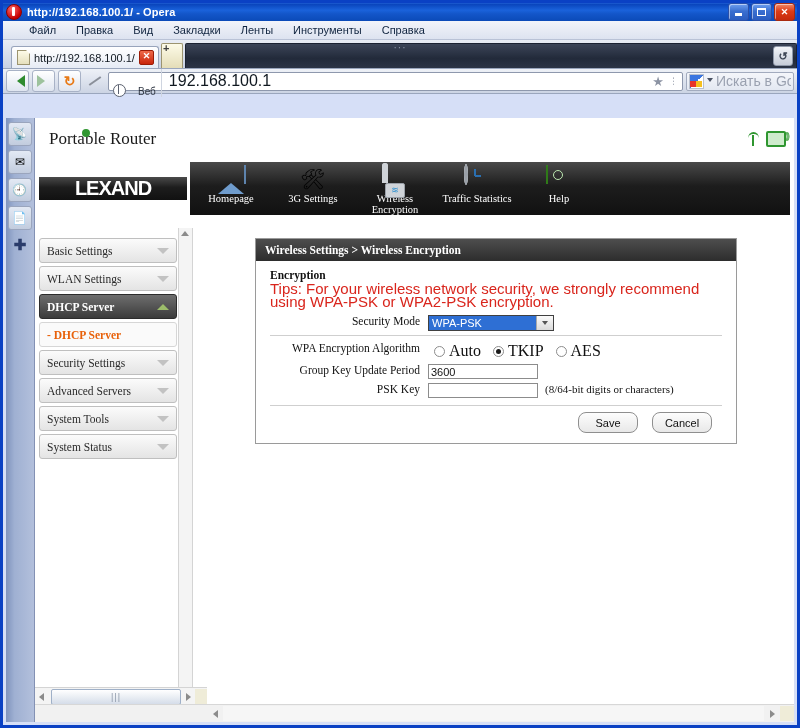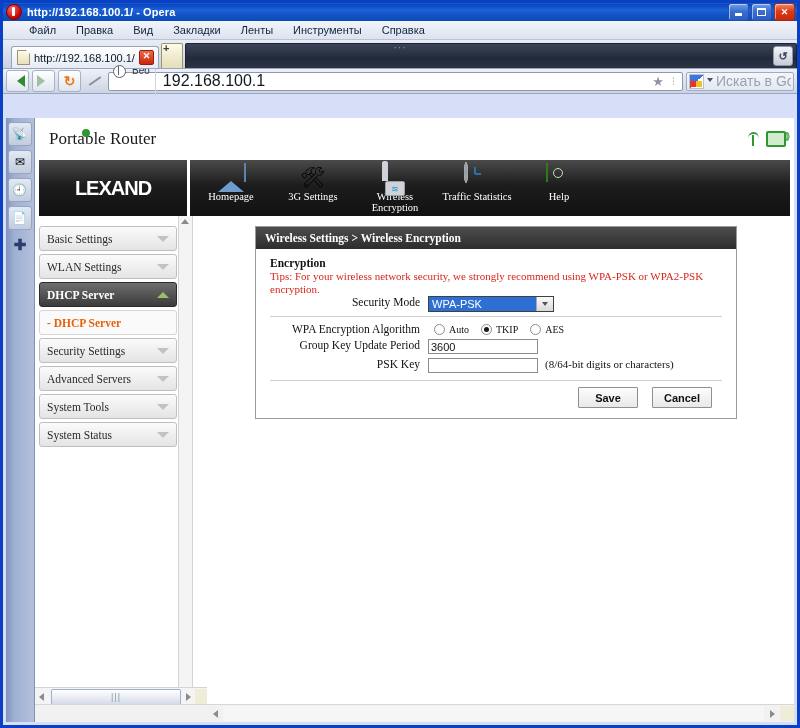--- a/index.html
+++ b/index.html
@@ -69,21 +69,21 @@
      border-bottom:1px solid #9aa6bd;display:flex;align-items:center;padding:0 3px;gap:3px;}
   .navbtn{width:21px;height:20px;border-radius:3px;display:flex;align-items:center;justify-content:center;
      background:linear-gradient(to bottom,#ffffff,#dfe5f0);border:1px solid #a8b2c6;}
   .navbtn.flat{background:none;border:none;}
   .arrow-l{width:0;height:0;border:6px solid transparent;border-right:8px solid #2f8b2f;}
   .arrow-r{width:0;height:0;border:6px solid transparent;border-left:8px solid #9dc29d;}
   .reload{color:#e87a17;font-size:14px;font-weight:bold;line-height:1;}
   .pen{width:14px;height:2px;background:#8a8f99;transform:rotate(-35deg);}
   .addrwrap{flex:1 1 auto;height:19px;background:#fff;border:1px solid #8e98ad;border-radius:2px;
      display:flex;align-items:center;padding:0 2px;box-sizing:border-box;}
-  .addr-proto{display:flex;align-items:flex-start;gap:6px;padding:0 5px 0 2px;border-right:1px solid #cfd5e0;
+  .addr-proto{display:flex;align-items:flex-end;gap:12px;padding:0 5px 0 2px;border-right:1px solid #cfd5e0;
      font-size:10px;color:#2c3340;height:32px;}
   .globe{width:11px;height:11px;border-radius:50%;background:#fff;border:1px solid #5c6personal;}
   .globe{border:1px solid #5c6270;position:relative;}
   .globe::after{content:"";position:absolute;left:4px;top:0;width:1px;height:9px;background:#5c6270;}
   .addr-val{font-size:16px;color:#101820;padding-left:7px;flex:1 1 auto;white-space:nowrap;overflow:hidden;}
   .star{color:#8c93a3;font-size:13px;padding:0 3px;}
   .vdots{color:#8c93a3;font-size:9px;letter-spacing:0;padding:0 2px;line-height:9px;}
   .searchwrap{width:108px;height:19px;background:linear-gradient(to bottom,#f4f6fa,#e3e8f2);
      border:1px solid #a2abbe;border-radius:2px;display:flex;align-items:center;padding:0 2px;box-sizing:border-box;gap:3px;}
   .gicon{width:13px;height:13px;position:relative;flex:0 0 auto;
@@ -112,21 +112,21 @@
   .router-head{height:42px;display:flex;align-items:center;justify-content:space-between;padding:0 8px 0 14px;}
   .router-title{font-family:"Liberation Serif",serif;font-size:17px;color:#1a1a1a;}
   .status-icons{display:flex;align-items:center;gap:7px;}
   .sig{width:11px;height:14px;position:relative;}
   .sig::before{content:"";position:absolute;left:4px;top:3px;width:2px;height:11px;background:#2f9630;}
   .sig::after{content:"";position:absolute;left:0;top:0;width:11px;height:4px;
      border-top:2px solid #2f9630;border-radius:50%/100% 100% 0 0;}
   .mon{width:16px;height:12px;border:2px solid #2f9630;border-radius:2px;background:#cfeccd;position:relative;}
   .mon::after{content:")))";position:absolute;left:17px;top:-2px;font-size:9px;color:#2f9630;letter-spacing:-2px;}
 
-  .navstrip{display:flex;height:56px;margin:0 4px 0 4px;}
+  .navstrip{display:flex;height:56px;margin:0 4px 12px 4px;align-items:center;}
   .logo-box{width:148px;background:linear-gradient(to bottom,#4a4a4a,#1d1d1d 45%,#111 100%);
      display:flex;align-items:center;justify-content:center;border-right:3px solid #fff;}
   .logo-text{font-family:"Liberation Sans",sans-serif;font-weight:bold;font-size:20px;color:#fff;
      letter-spacing:-1px;position:relative;}
   .logo-dot{display:inline-block;width:8px;height:8px;border-radius:50%;background:#2f9630;
      position:absolute;left:47px;top:11px;}
   .nav-icons{flex:1 1 auto;background:linear-gradient(to bottom,#4a4a4a,#1d1d1d 45%,#111 100%);
      display:flex;align-items:flex-start;padding-top:4px;}
   .navitem{flex:0 0 auto;width:82px;display:flex;flex-direction:column;align-items:center;gap:1px;}
   .navitem .lbl{color:#fff;font-family:"Liberation Serif",serif;font-size:10.5px;text-align:center;line-height:11px;}
@@ -169,44 +169,44 @@
   .fs-up,.fs-dn{width:11px;height:11px;display:flex;align-items:center;justify-content:center;}
   .tri-u{width:0;height:0;border-left:4px solid transparent;border-right:4px solid transparent;border-bottom:5px solid #8b8b8b;}
 
   .main-col{flex:1 1 auto;padding-left:68px;}
   .panel{width:480px;border:1px solid #9a9a9a;background:#fff;}
   .panel-head{height:22px;background:linear-gradient(to bottom,#4e4e4e,#2d2d2d);
      display:flex;align-items:center;padding-left:9px;}
   .panel-head .ph{color:#fff;font-family:"Liberation Serif",serif;font-weight:bold;font-size:11.5px;}
   .panel-body{padding:8px 14px 10px 14px;}
   .sec-title{font-family:"Liberation Serif",serif;font-weight:bold;font-size:11.5px;color:#111;margin-bottom:1px;}
-  .tips{font-family:Liberation Serif, serif;font-size:11px;color:#d9251c;line-height:13px;}
+  .tips{font-family:Liberation Sans, sans-serif;font-size:15px;color:#d9251c;line-height:13px;margin-bottom:7px;}
   .frow{display:flex;margin-bottom:4px;}
   .flabel{width:150px;text-align:right;padding-right:8px;font-family:"Liberation Serif",serif;
      font-size:11.5px;color:#111;}
   .flabel.plain{text-align:left;padding-left:46px;}
   .sel{width:126px;height:16px;background:#2e6fd4;border:1px solid #404040;display:flex;align-items:center;
      box-sizing:border-box;}
   .sel .selval{color:#fff;font-size:11px;padding-left:3px;flex:1 1 auto;}
   .sel .selbtn{width:16px;height:14px;background:linear-gradient(to bottom,#fbfbfb,#dadada);
      border-left:1px solid #a9a9a9;display:flex;align-items:center;justify-content:center;}
   .selbtn .tri{width:0;height:0;border-left:3px solid transparent;border-right:3px solid transparent;border-top:4px solid #555;}
   .radios{display:flex;align-items:center;gap:4px;padding-left:6px;}
   .rad{width:11px;height:11px;border-radius:50%;border:1px solid #8c8c8c;background:#fff;
      display:flex;align-items:center;justify-content:center;box-sizing:border-box;}
   .rad.on::after{content:"";width:5px;height:5px;border-radius:50%;background:#1a1a1a;}
-  .rlbl{font-family:"Liberation Serif",serif;font-size:10px;color:#111;margin-right:8px;}
+  .rlbl{font-family:"Liberation Serif",serif;font-size:16px;color:#111;margin-right:8px;}
   .tinput{width:110px;height:15px;border:1px solid #8c8c8c;background:#fff;font-size:11px;
      padding:0 2px;box-sizing:border-box;font-family:"Liberation Sans",sans-serif;color:#111;line-height:13px;}
   .hint{font-family:"Liberation Serif",serif;font-size:11px;color:#111;padding-left:7px;}
   .hr{height:1px;background:#cfcfcf;margin:7px 0 6px 0;}
   .btnrow{display:flex;justify-content:flex-end;gap:14px;padding-right:10px;}
   .btn{min-width:42px;height:19px;background:linear-gradient(to bottom,#fdfdfd,#e8e8e8);
-     border:1px solid #8f8f8f;border-radius:1px;font-size:11px;color:#111;
-     display:flex;align-items:center;justify-content:center;padding:0 8px;font-weight:bold;}
+     border:1px solid #8f8f8f;border-radius:8px;font-size:11px;color:#111;
+     display:flex;align-items:center;justify-content:center;padding:0 8px;}
   .spacer-line{height:1px;background:#cfcfcf;margin:2px 0 6px 0;}
 
   
   .hscroll{position:absolute;left:0;right:0;bottom:0;height:17px;background:#f1f1f1;
      border-top:1px solid #d7d7d7;display:flex;align-items:center;}
   .sb-arrow{width:16px;height:15px;display:flex;align-items:center;justify-content:center;}
   .tri-l{width:0;height:0;border-top:4px solid transparent;border-bottom:4px solid transparent;border-right:5px solid #8b8b8b;}
   .tri-r{width:0;height:0;border-top:4px solid transparent;border-bottom:4px solid transparent;border-left:5px solid #8b8b8b;}
   .sb-track{flex:1 1 auto;height:15px;background:#f6f6f6;}
   .sb-thumb{width:150px;height:14px;margin-left:2px;border:1px solid #9fb0c8;border-radius:2px;

